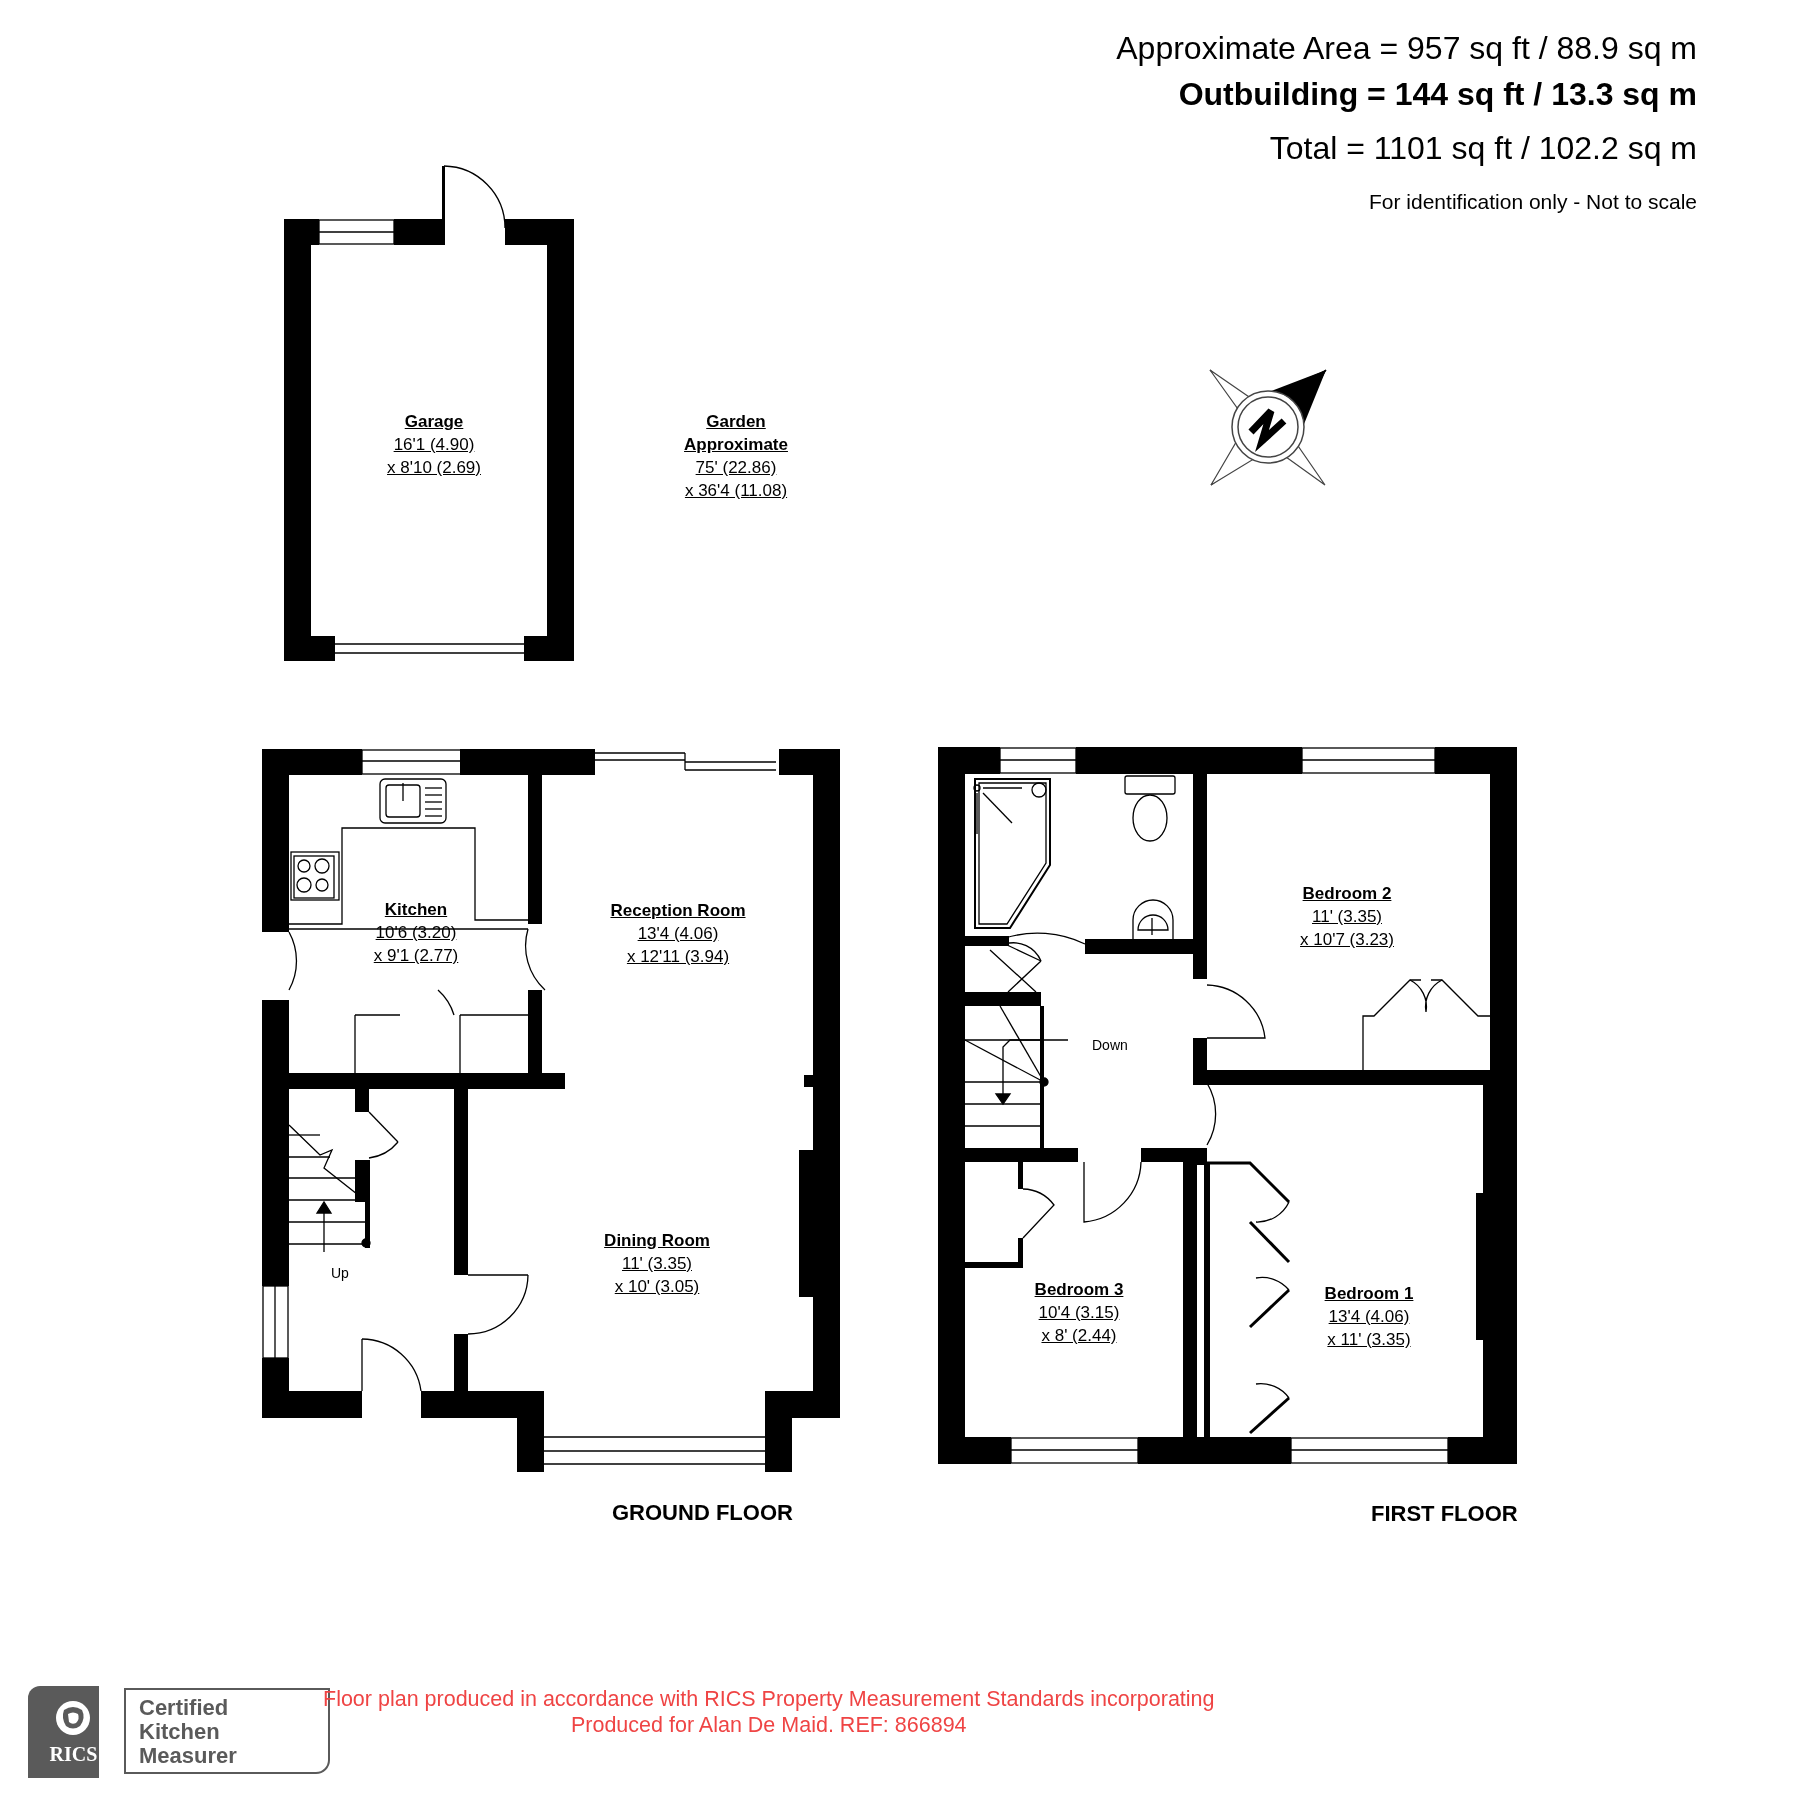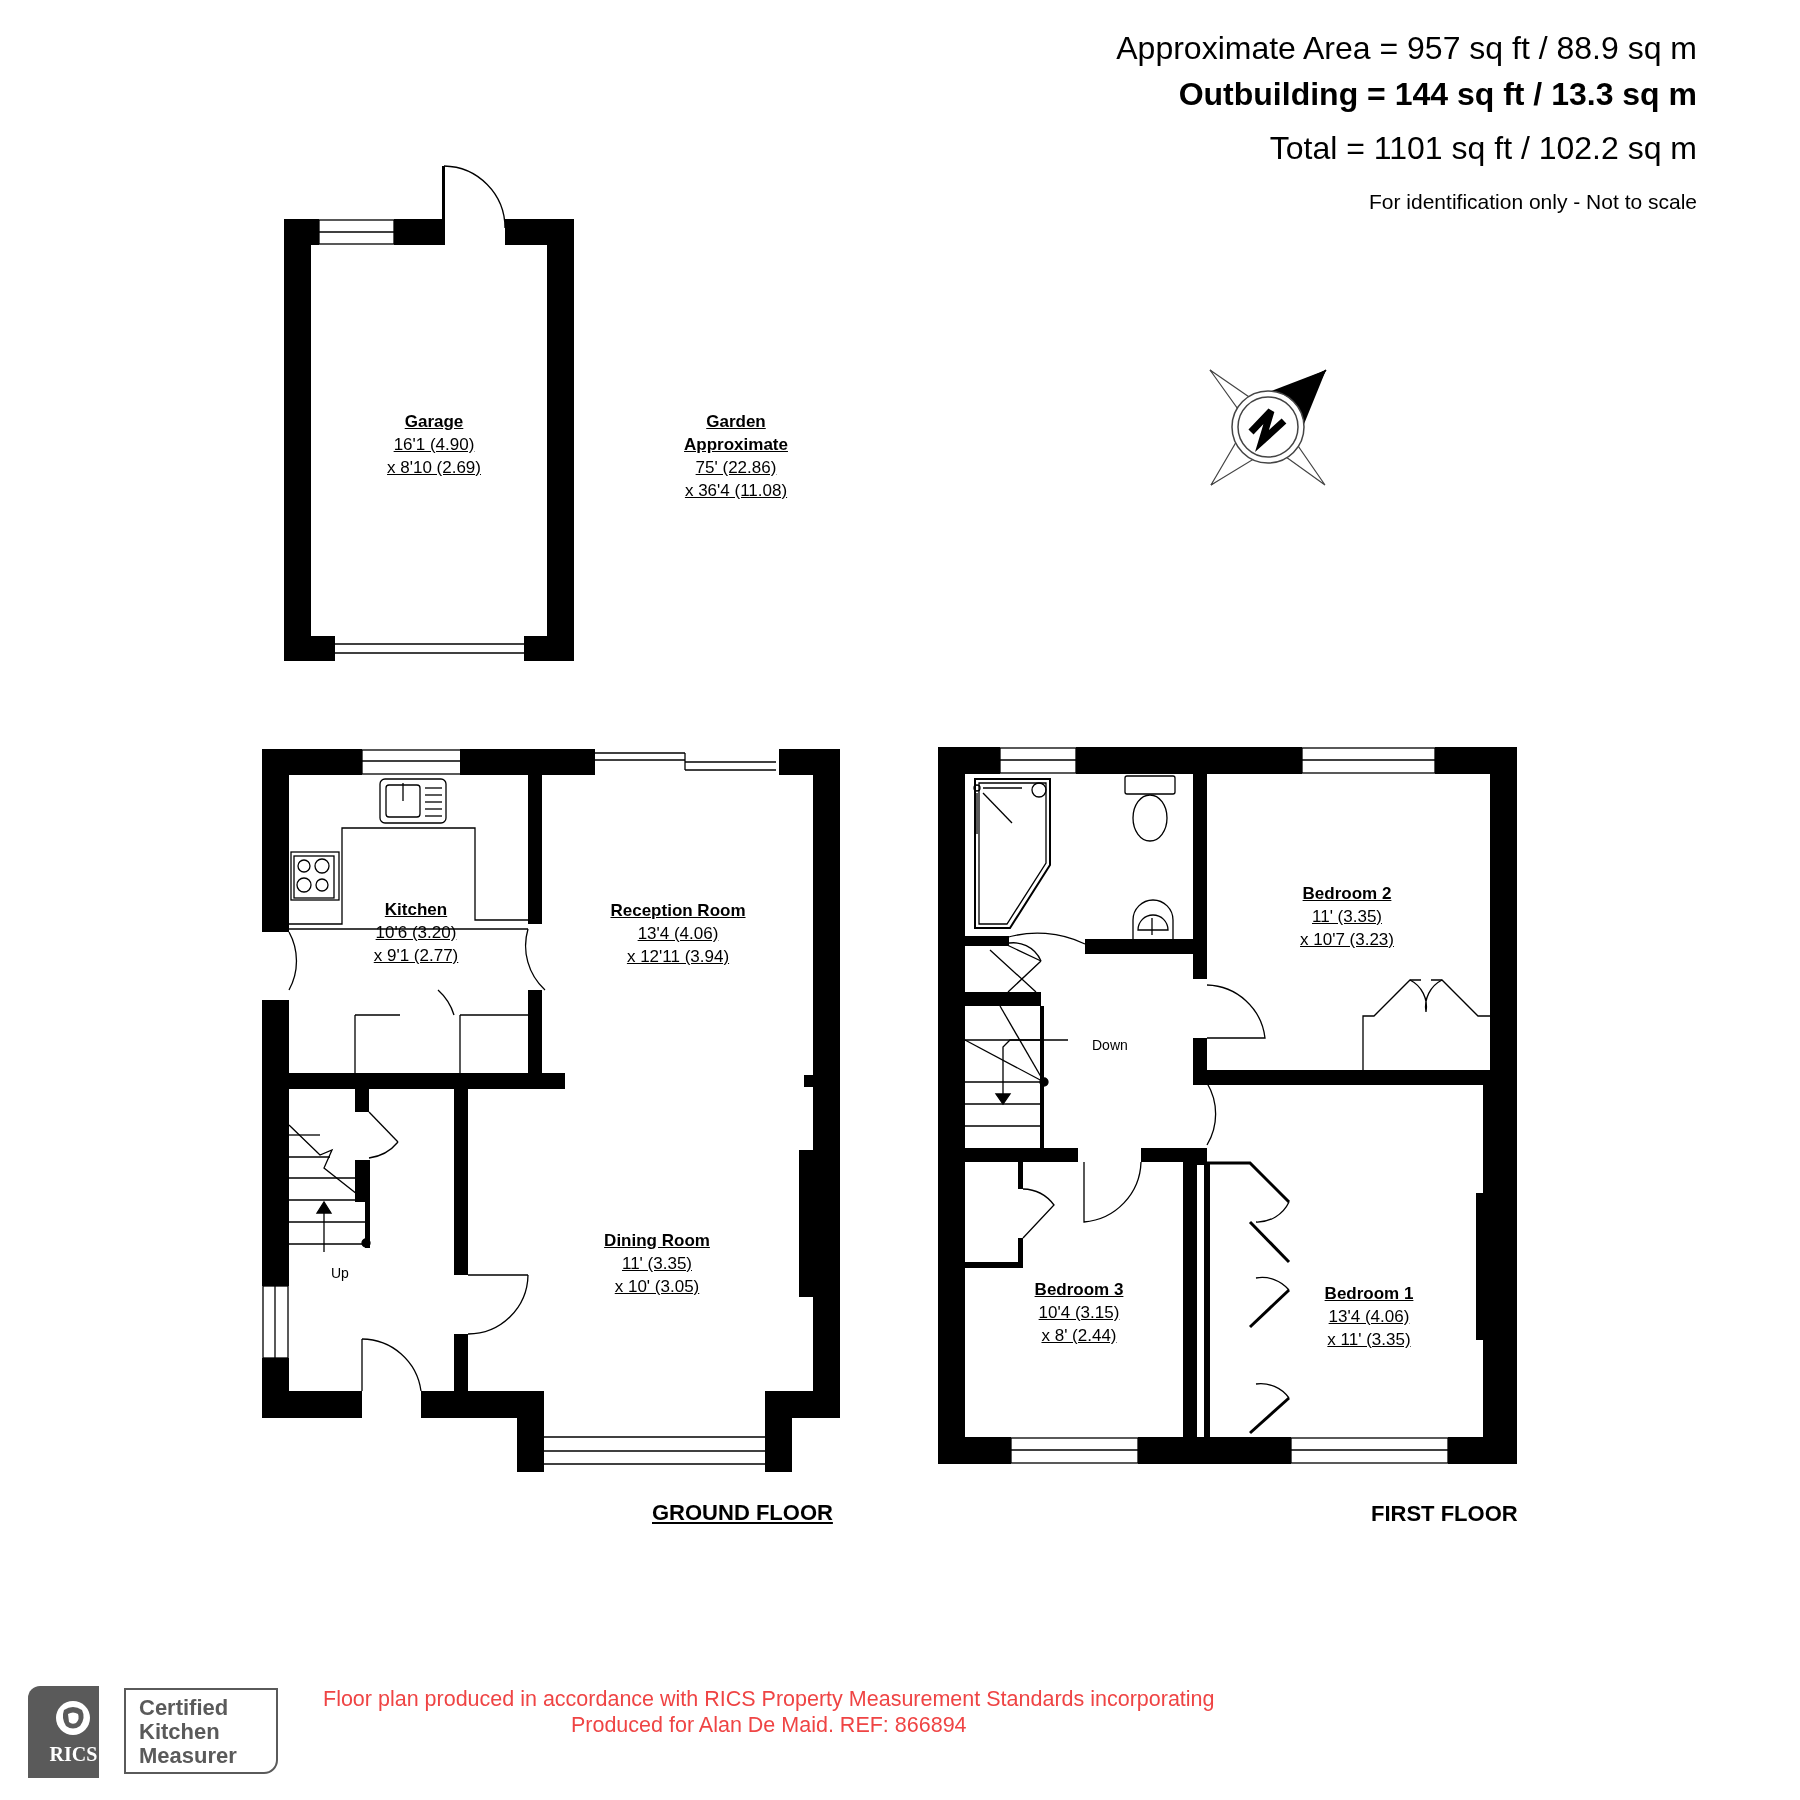--- a/index.html
+++ b/index.html
@@ -9,21 +9,21 @@
   .note { position:absolute; right:103px; font-size:21px; white-space:nowrap; }
   .room { position:absolute; text-align:center; font-size:17px; line-height:23px; transform:translateX(-50%); white-space:nowrap;text-decoration:underline; }
   .room .name { font-weight:bold; display:block; }
   .room .dim { display:block; }
   .floor-label { position:absolute; font-weight:bold; font-size:22px; white-space:nowrap; }
   .small-label { position:absolute; font-weight:normal; font-size:14px;padding-left:16px; }
   .footer-text { position:absolute; left:323px; top:1686px; color:#ef4444; font-size:21.5px; line-height:26px; white-space:nowrap;text-align:center; }
   .footer-text span { display:block; }
   .badge { position:absolute; left:28px; top:1686px; width:274px; height:92px; }
   .badge-left { position:absolute; left:0; top:0; width:71px; height:92px; background:#5a5a5a; border-radius:12px 0 0 0; }
-  .badge-right { position:absolute; left:96px; top:2px; width:154px; height:86px; border:2px solid #5a5a5a; border-radius:0 0 14px 0; box-sizing:border-box; background:#fff; }
+  .badge-right { position:absolute; left:96px; top:2px; width:206px; height:86px; border:2px solid #5a5a5a; border-radius:0 0 14px 0; box-sizing:border-box; background:#fff; }
   .badge-right .cpm { position:absolute; left:13px; top:6px; color:#5a5a5a; font-weight:bold; font-size:22px; line-height:24px; }
   .badge-right .cpm span { display:block; }
   .rics-word { position:absolute; left:0; width:91px; bottom:12px; text-align:center; color:#fff; font-weight:bold; font-size:20px; font-family:"Liberation Serif", serif; }
 </style>
 </head>
 <body>
 
 <div class="area-line" style="top:32px;">Approximate Area = 957 sq ft / 88.9 sq m</div>
 <div class="area-line" style="top:78px;font-weight:bold;">Outbuilding = 144 sq ft / 13.3 sq m</div>
 <div class="area-line" style="top:132px;">Total = 1101 sq ft / 102.2 sq m</div>
@@ -289,21 +289,21 @@
   <span class="name">Reception Room</span>
   <span class="dim">13'4 (4.06)</span>
   <span class="dim">x 12'11 (3.94)</span>
 </div>
 <div class="room" style="left:657px; top:1229px;">
   <span class="name">Dining Room</span>
   <span class="dim">11' (3.35)</span>
   <span class="dim">x 10' (3.05)</span>
 </div>
 <div class="small-label" style="left:315px; top:1265px;">Up</div>
-<div class="floor-label" style="left:652px; top:1500px;text-decoration:underline;">GROUND FLOOR</div>
+<div class="floor-label" style="left:612px; top:1500px;">GROUND FLOOR</div>
 
 <div class="room" style="left:1347px; top:882px;">
   <span class="name">Bedroom 2</span>
   <span class="dim">11' (3.35)</span>
   <span class="dim">x 10'7 (3.23)</span>
 </div>
 <div class="room" style="left:1079px; top:1278px;">
   <span class="name">Bedroom 3</span>
   <span class="dim">10'4 (3.15)</span>
   <span class="dim">x 8' (2.44)</span>

